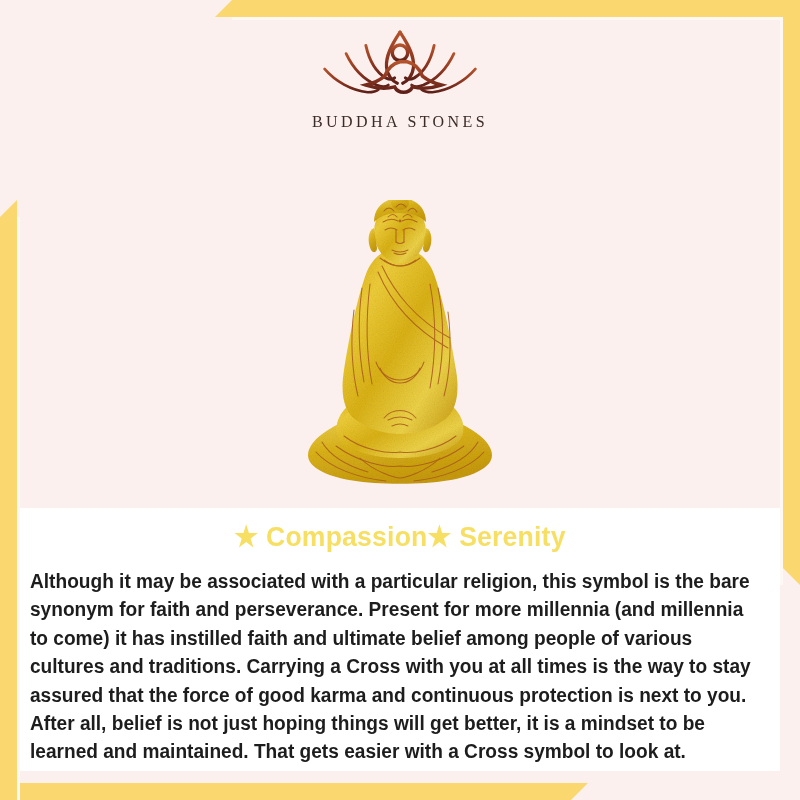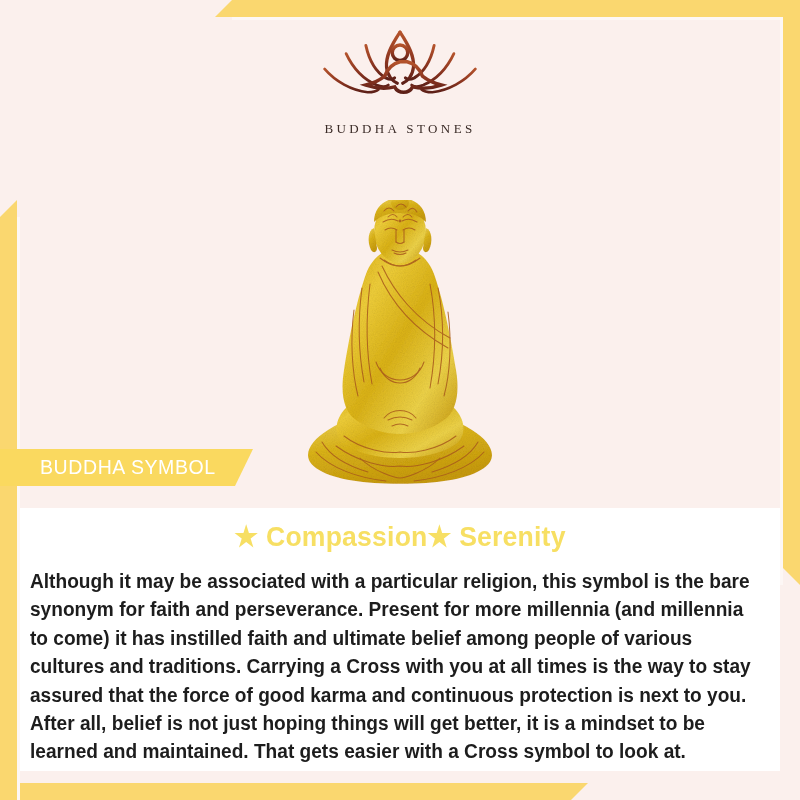--- a/index.html
+++ b/index.html
@@ -46,24 +46,24 @@
   .inset-left  { left:17px; top:217px; width:3px; height:583px; }
 
   
   #logo-block {
     position:absolute; top:24px; left:0; width:800px;
     text-align:center;
   }
   #logo-mark { width:180px; height:88px; display:block; margin:0 auto; }
   #brand-name {
     font-family:"Liberation Serif", serif;
-    font-size:13px;
+    font-size:16px;
     letter-spacing:3.4px;
     color:#3a2b27;
-    margin-top:9px;
+    margin-top:1px;
   }
 
   
   #title-banner {
     position:absolute; left:165px; top:142px;
     width:472px; height:56px;
     background:#fefcfa;
     display:flex; align-items:center; justify-content:center;
   }
   #title-text {
@@ -294,22 +294,19 @@
         <path d="M36 246 C58 262 84 268 100 266 C116 268 142 262 164 246"></path>
         <path d="M22 242 C30 256 48 266 68 272"></path>
         <path d="M178 242 C170 256 152 266 132 272"></path>
         <path d="M60 258 C74 272 96 278 100 278 C104 278 126 272 140 258"></path>
         <path d="M16 252 C30 268 58 278 86 281"></path>
         <path d="M184 252 C170 268 142 278 114 281"></path>
       </g>
     </svg>
   </div>
 
-  <div id="symbol-ribbon">
-    <span id="symbol-ribbon-label">BUDDHA SYMBOL</span>
-  </div>
 
   <div id="content-panel">
     <div id="subhead">★ Compassion★ Serenity</div>
     <p id="body-copy">Although it may be associated with a particular religion, this symbol is the bare synonym for faith and perseverance. Present for more millennia (and millennia to come) it has instilled faith and ultimate belief among people of various cultures and traditions. Carrying a Cross with you at all times is the way to stay assured that the force of good karma and continuous protection is next to you. After all, belief is not just hoping things will get better, it is a mindset to be learned and maintained. That gets easier with a Cross symbol to look at.</p>
   </div>
 
 </div>
 
 </body></html>

